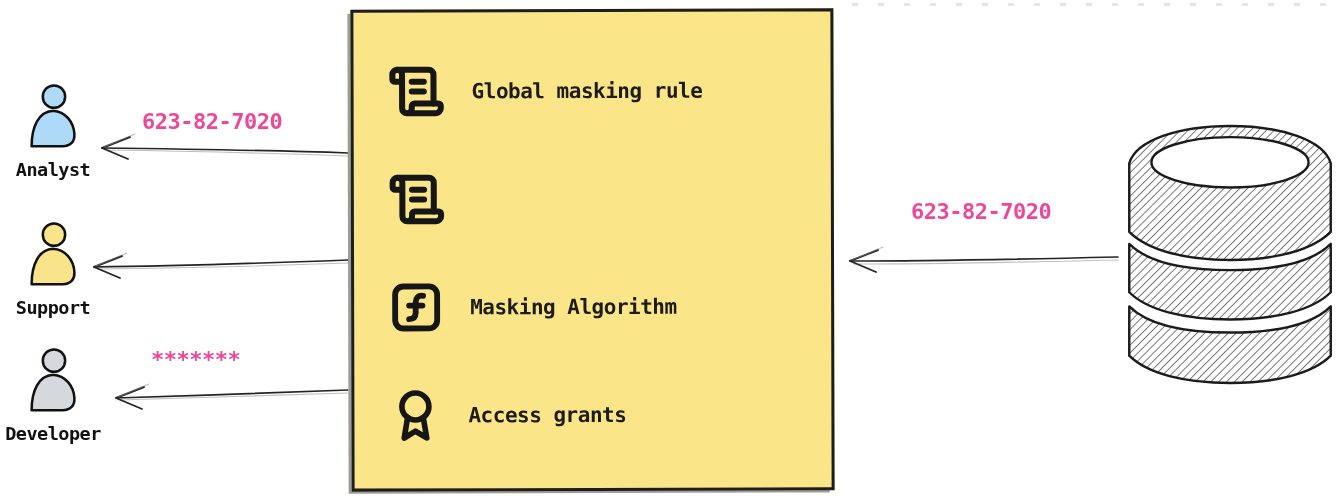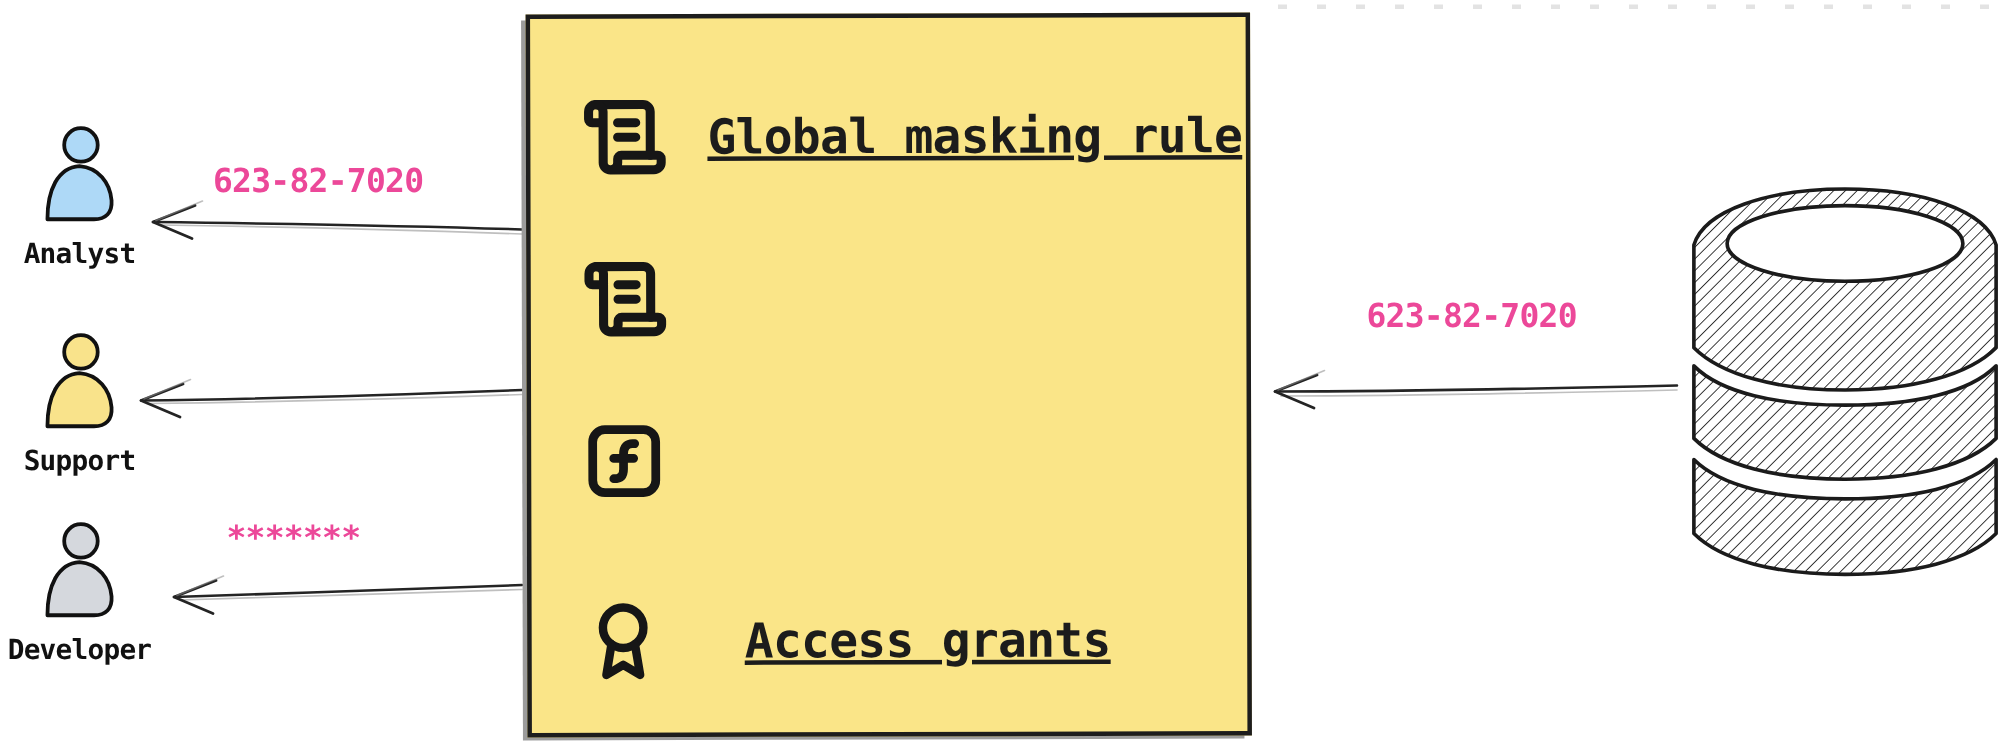--- a/index.html
+++ b/index.html
@@ -46,27 +46,27 @@
   
   .masking-box {
     position:absolute; left:351px; top:9px; width:483px; height:482px;
     border:3px solid #1d1d1d;
     box-shadow:-4px 3px 0 -1px #9c9c9c;
     transform:rotate(-0.15deg);
   }
   .box-item { position:absolute; left:34px; display:flex; align-items:center; }
   .box-item .bicon { flex:0 0 auto; }
   .box-item .bilabel {
-    margin-left:26px; font-size:32px; font-weight:600; color:#1c1c1c;
-    letter-spacing:-0.5px; white-space:nowrap;text-decoration:underline;
+    margin-left:26px; font-size:21px; font-weight:600; color:#1c1c1c;
+    letter-spacing:-0.5px; white-space:nowrap;
   }
   .box-item-1 { top:50px; }
   .box-item-2 { top:158px; }
   .box-item-3 { top:266px; }
-  .box-item-4 { top:384px;gap:28px; }
+  .box-item-4 { top:372px; }
 
   
   .database { position:absolute; left:1126px; top:121px; }
 </style>
 </head>
 <body>
 
 <div class="canvas">
 
   <div class="torn-edge"></div>
@@ -146,20 +146,21 @@
         <path d="M8 21h12a2 2 0 0 0 2-2v-1a1 1 0 0 0-1-1H11a1 1 0 0 0-1 1v1a2 2 0 1 1-4 0V5a2 2 0 1 0-4 0v2a1 1 0 0 0 1 1h3"></path>
       </svg>
     </div>
 
     <div class="box-item box-item-3">
       <svg class="bicon" width="56" height="58" viewBox="0 0 24 24" fill="none" stroke="#161616" stroke-width="2.5" stroke-linecap="round" stroke-linejoin="round">
         <rect width="18" height="18" x="3" y="3" rx="3.5"></rect>
         <path d="M9 17c2 0 2.8-1 2.8-2.8V10c0-2 1-3.3 3.2-3"></path>
         <path d="M9 11.2h5.7"></path>
       </svg>
+      <span class="bilabel">Masking Algorithm</span>
     </div>
 
     <div class="box-item box-item-4">
       <svg class="bicon" width="54" height="62" viewBox="0 0 24 24" fill="none" stroke="#161616" stroke-width="2.5" stroke-linecap="round" stroke-linejoin="round">
         <circle cx="12" cy="8" r="6"></circle>
         <path d="M15.477 12.89 17 22l-5-3-5 3 1.523-9.11"></path>
       </svg>
       <span class="bilabel">Access grants</span>
     </div>
   </div>

